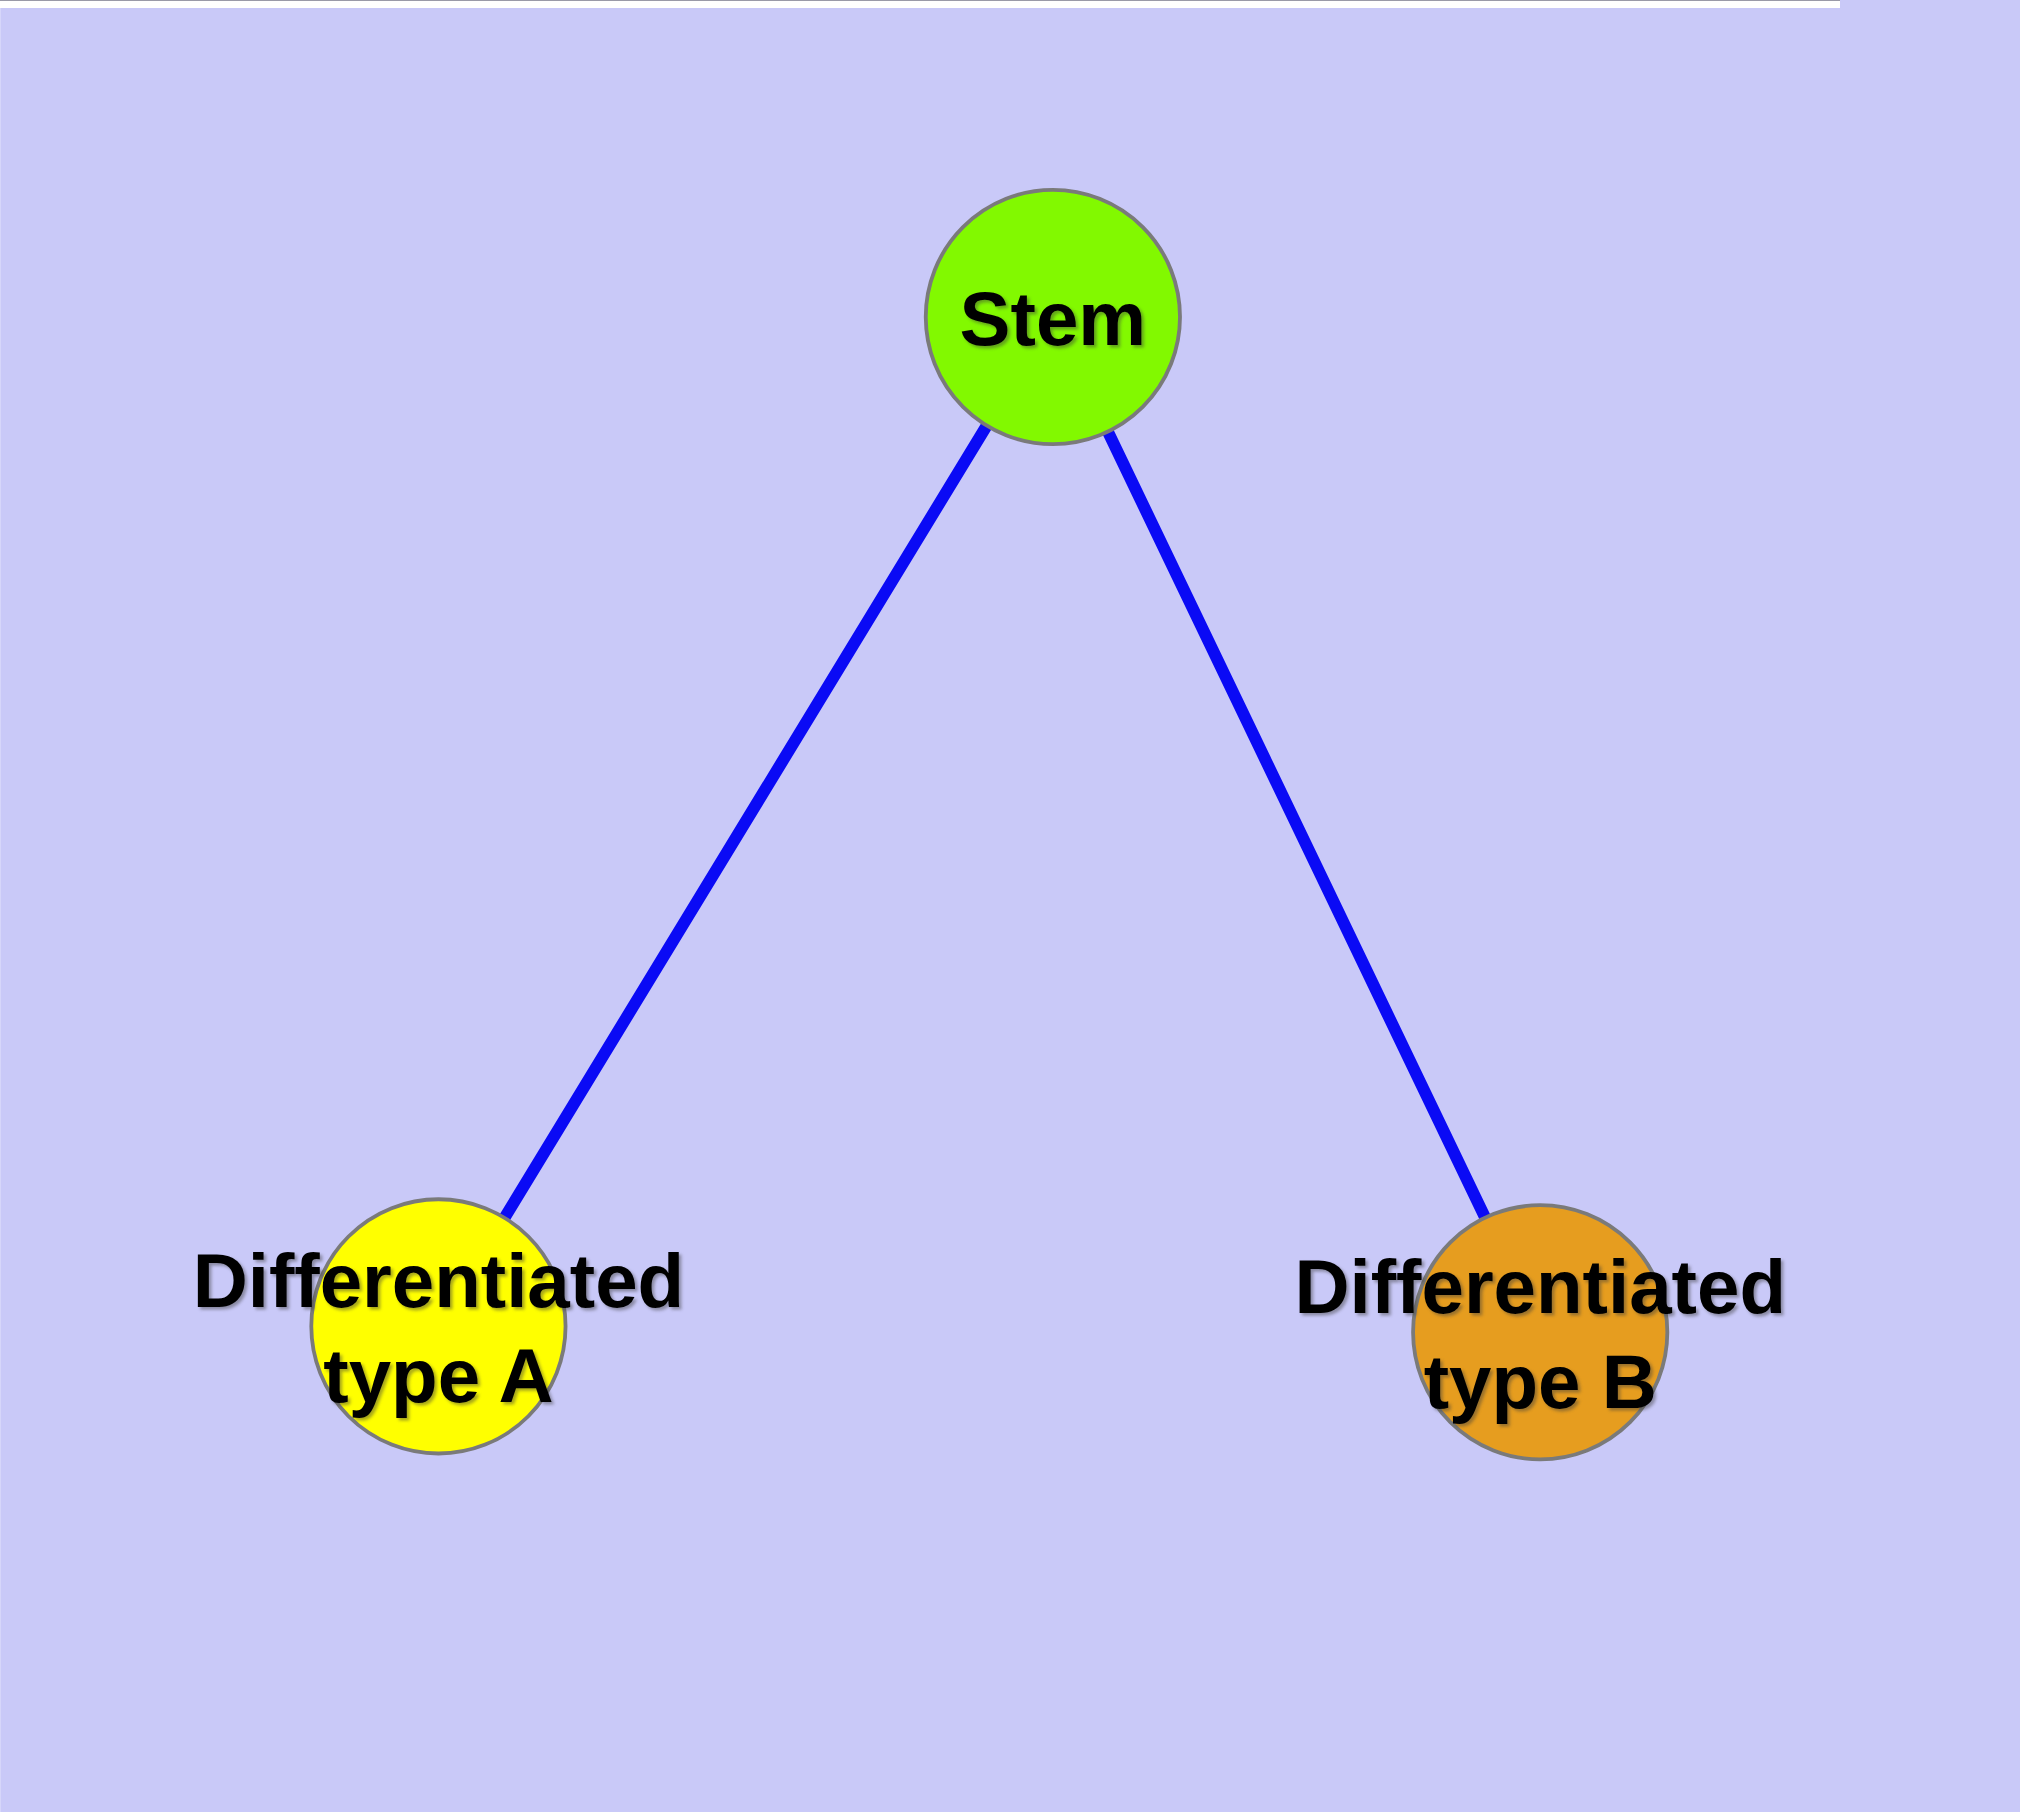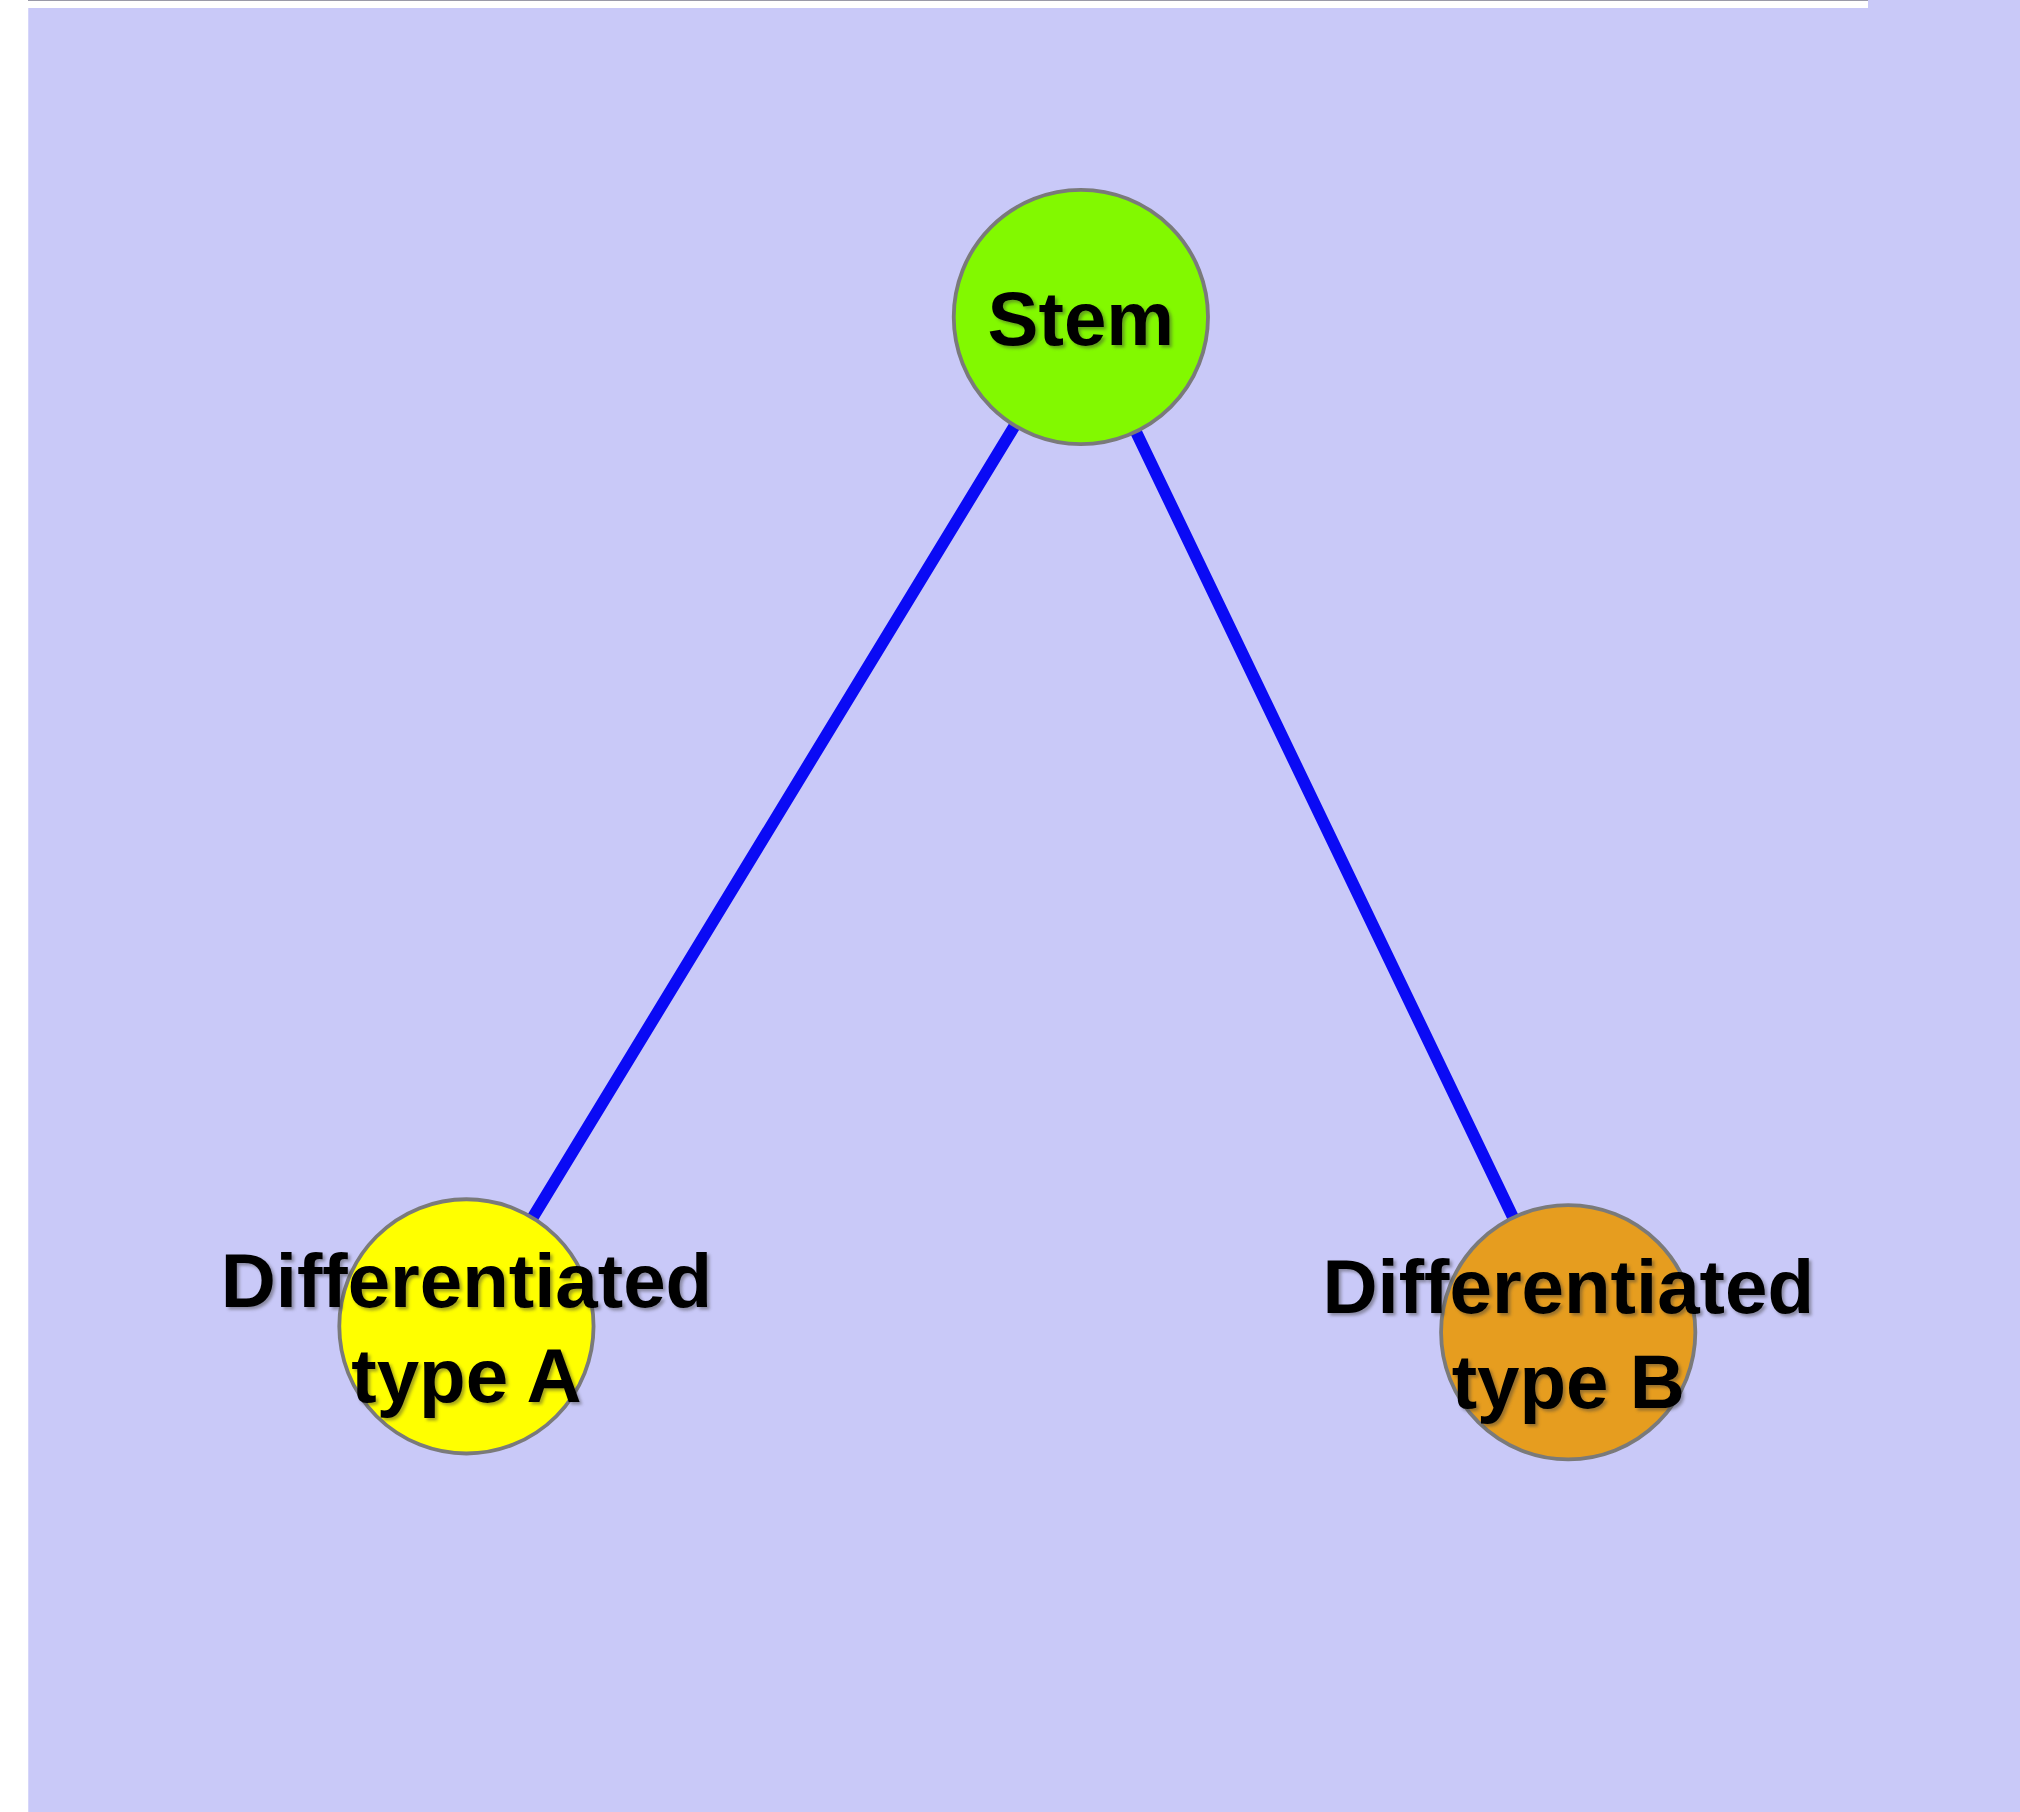--- a/index.html
+++ b/index.html
@@ -8,21 +8,20 @@
     width: 2021px;
     height: 1812px;
     background: #ffffff;
     font-family: "Liberation Sans", sans-serif;
     overflow: hidden;
   }
   .stage {
     position: relative;
     width: 1840px;
     height: 1812px;
-    margin-left: 28px;
   }
   .strip-top {
     position: absolute;
     top: 0; left: 0; right: 0;
     height: 7.6px;
     box-sizing: border-box;
     border-top: 1.7px solid #9a9aa8;
     background: #ffffff;
     z-index: 2;
   }

